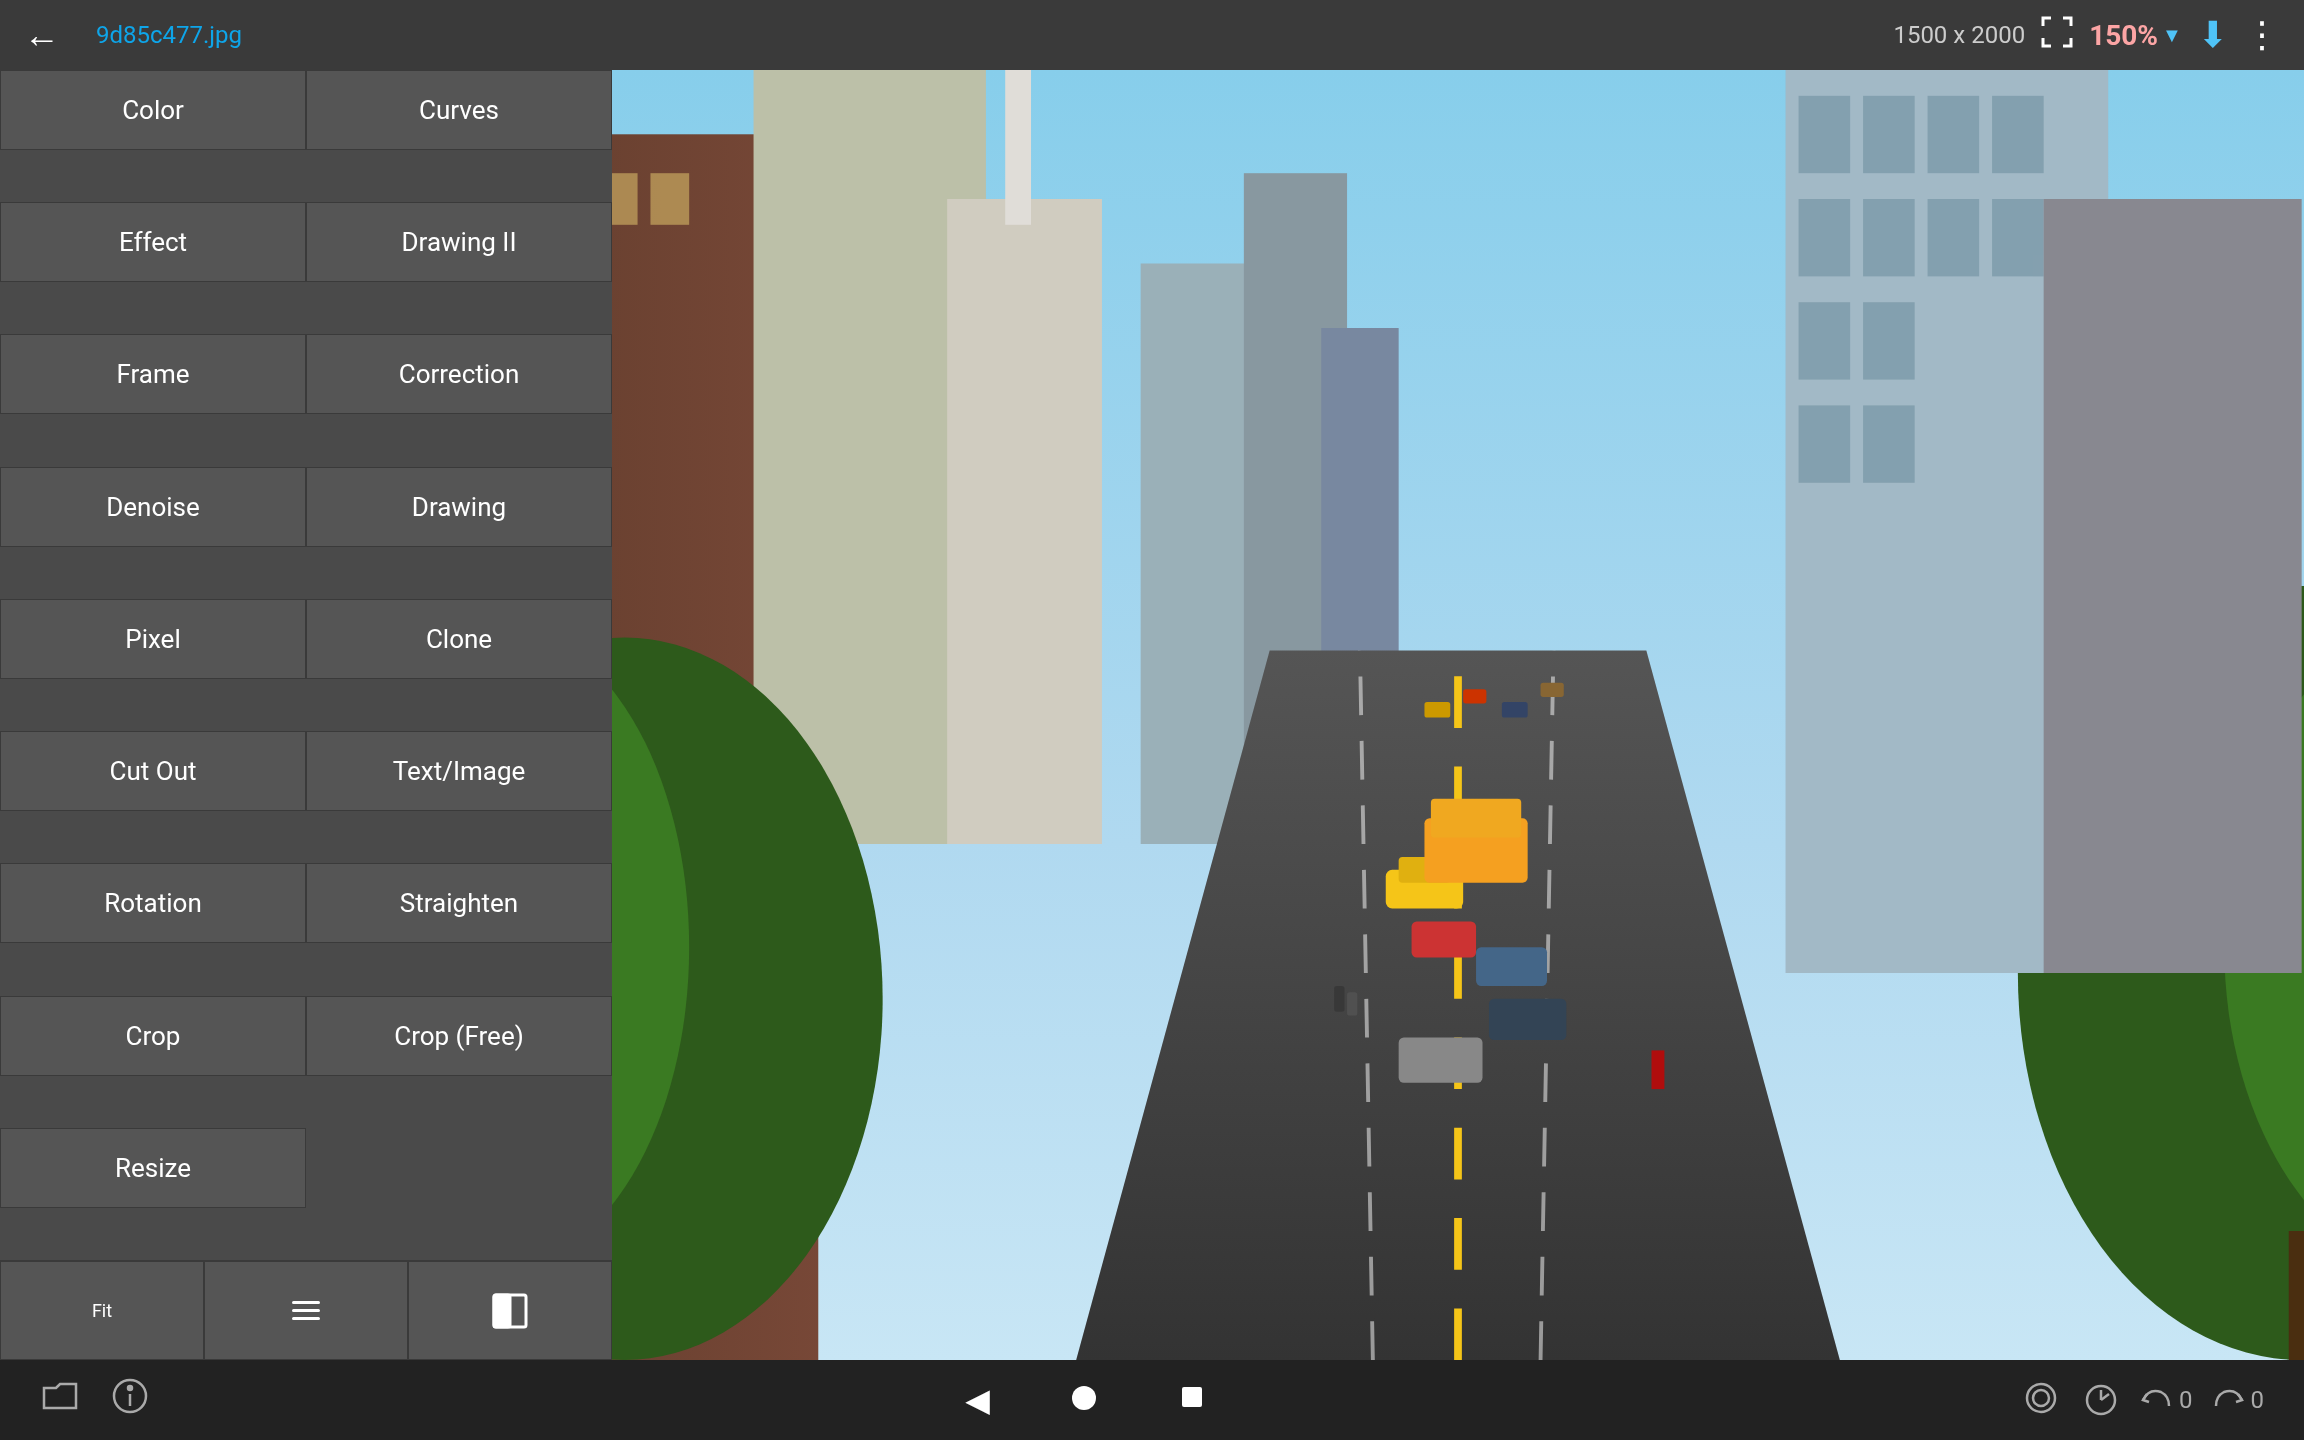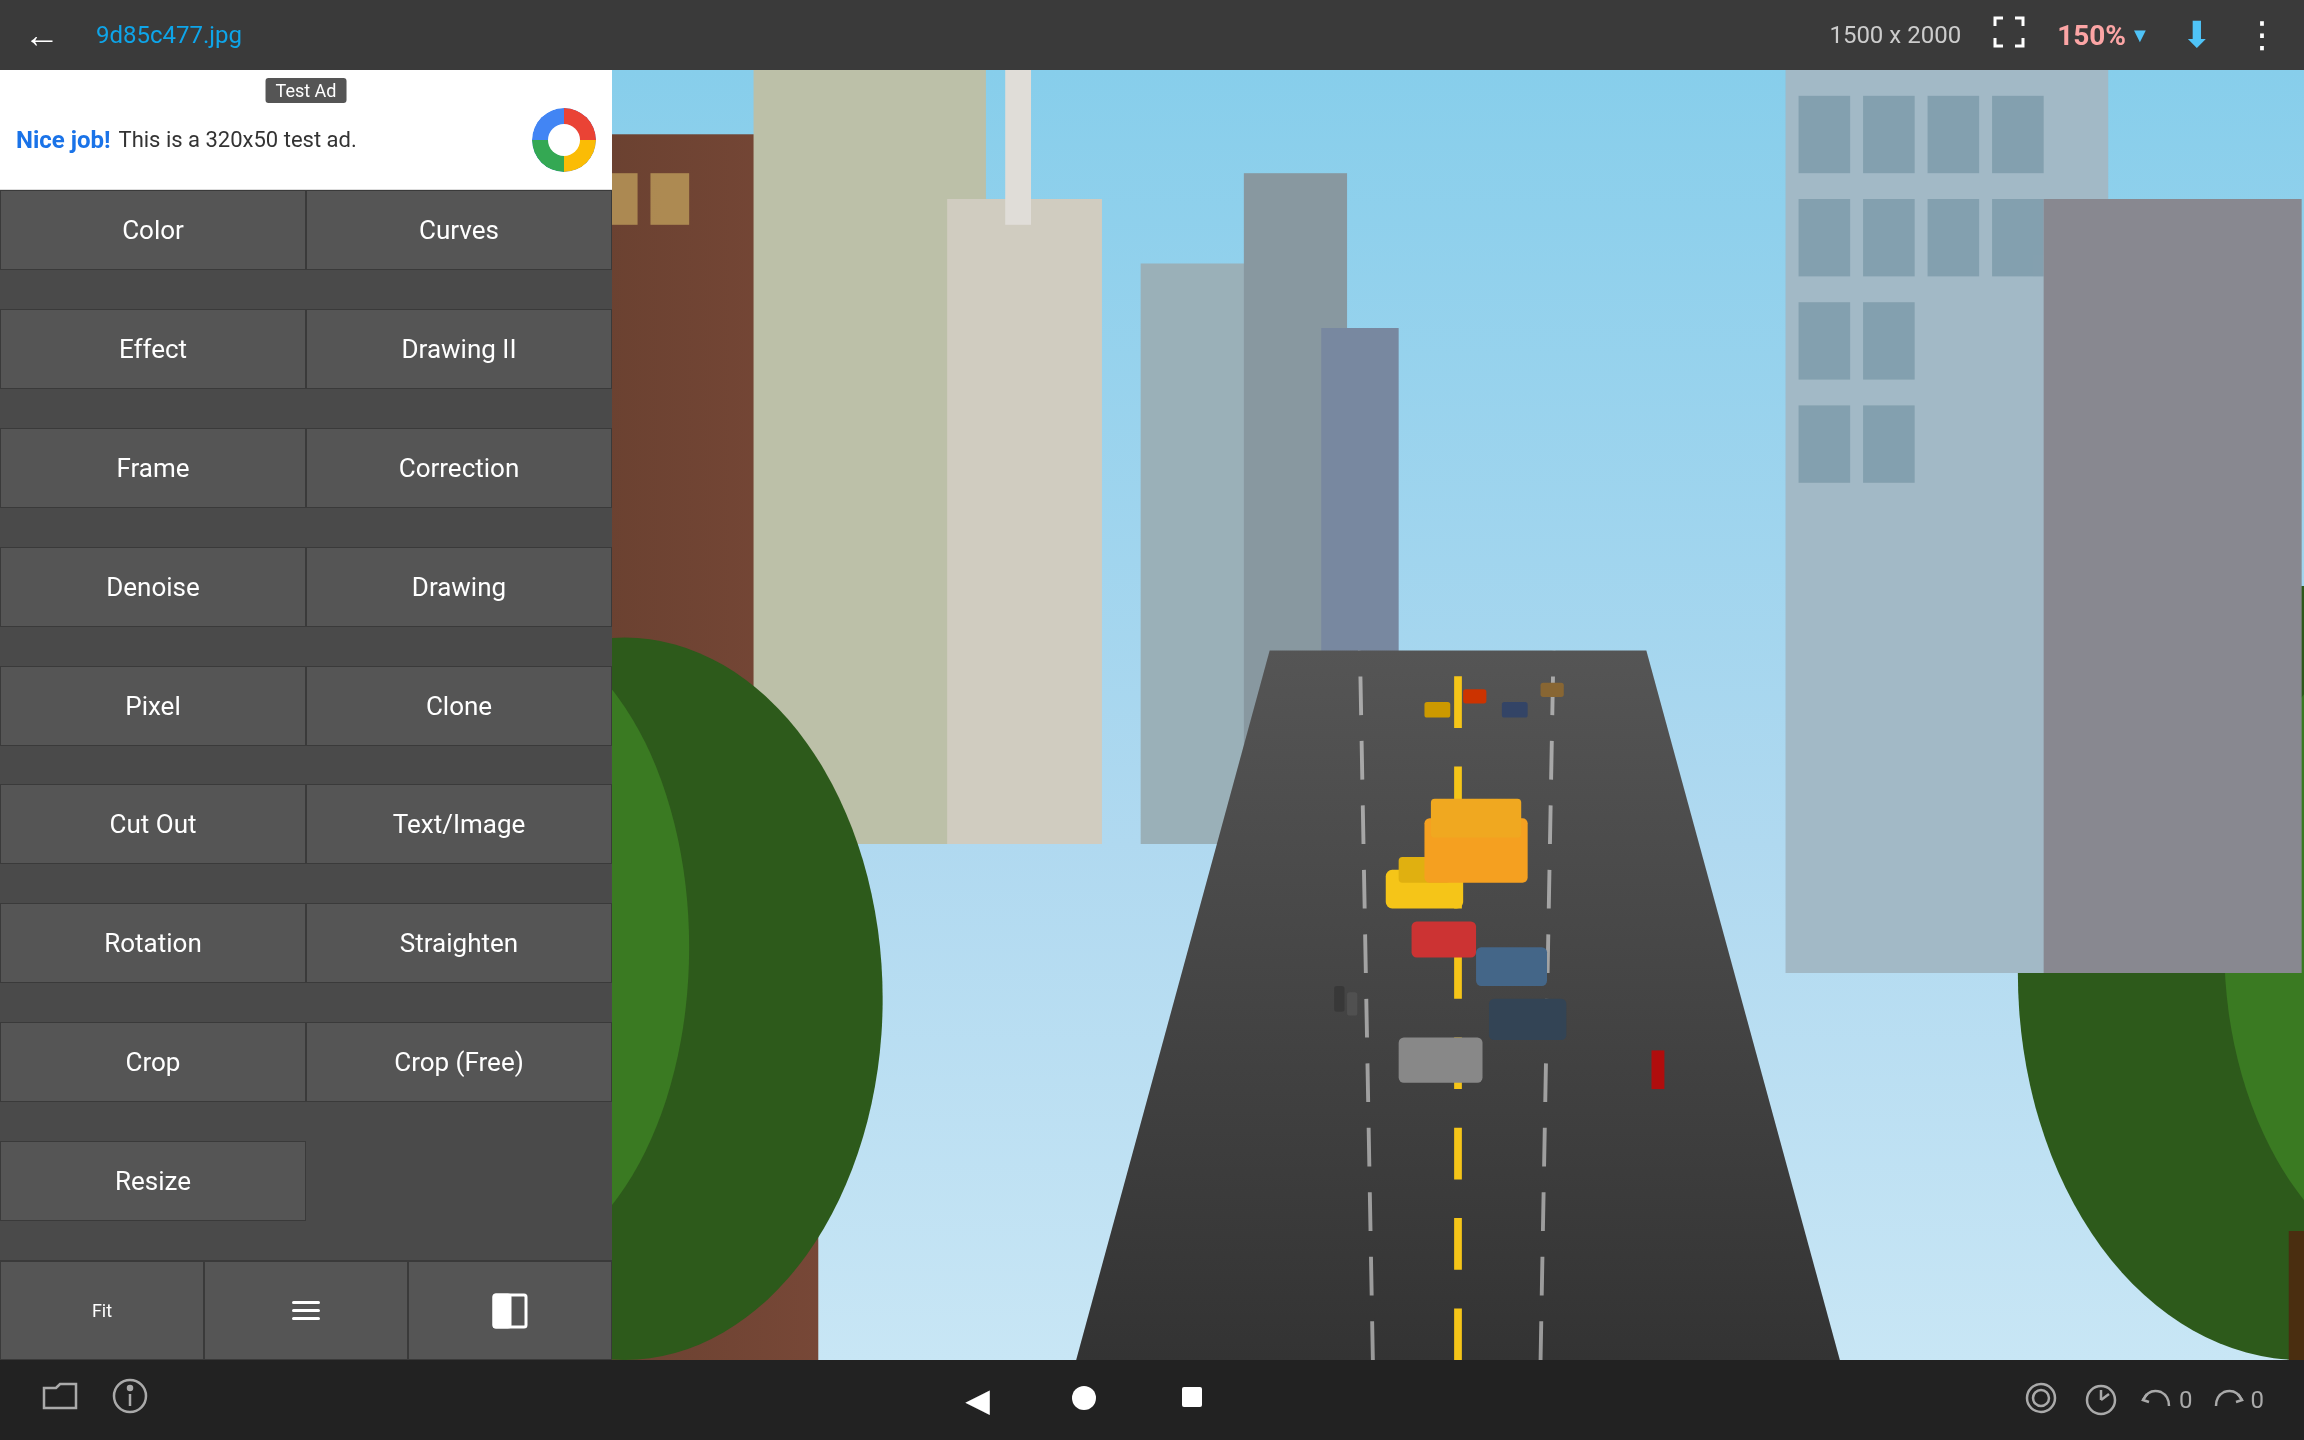--- a/index.html
+++ b/index.html
@@ -126,21 +126,21 @@
     #image-area {
       background: #87CEEB;
     }
   </style>
 </head>
 <body>
 
 <div id="topbar">
   <span id="back-btn" style="color:#fff;font-size:36px;cursor:pointer;">←</span>
   <span id="topbar-title" style="color:#0ea5e9;font-size:24px;flex:1;padding-left:16px;">9d85c477.jpg</span>
-  <div id="topbar-right" style="display:flex;align-items:center;gap:32px;">
+  <div id="topbar-right" style="display:flex;align-items:center;gap:16px;">
     <span style="color:#cccccc;font-size:24px;">1500 x 2000</span>
     <span style="color:#fff;font-size:28px;cursor:pointer;">
       <svg width="32" height="32" viewBox="0 0 32 32" fill="none" stroke="white" stroke-width="3">
         <polyline points="2,10 2,2 10,2"></polyline>
         <polyline points="22,2 30,2 30,10"></polyline>
         <polyline points="30,22 30,30 22,30"></polyline>
         <polyline points="10,30 2,30 2,22"></polyline>
       </svg>
     </span>
     <div style="display:flex;align-items:center;gap:4px;cursor:pointer;">
@@ -149,36 +149,20 @@
     </div>
     <span style="color:#4fc3f7;font-size:36px;cursor:pointer;">⬇</span>
     <span style="color:#fff;font-size:36px;cursor:pointer;">⋮</span>
   </div>
 </div>
 
 <div id="main">
 
   <div id="left-panel">
 
-    <div id="ad-banner">
-      <span id="ad-label" style="position:absolute;top:8px;left:50%;transform:translateX(-50%);background:#555;color:white;font-size:18px;padding:2px 10px;border-radius:3px;">Test Ad</span>
-      <div style="display:flex;align-items:center;margin-top:20px;">
-        <span style="color:#1a73e8;font-size:24px;font-weight:bold;margin-right:8px;">Nice job!</span>
-        <span style="color:#333;font-size:22px;">This is a 320x50 test ad.</span>
-      </div>
-      <div style="margin-left:auto;width:64px;height:64px;border-radius:50%;overflow:hidden;position:relative;margin-top:20px;">
-        <svg width="64" height="64" viewBox="0 0 64 64">
-          <circle cx="32" cy="32" r="32" fill="#4285f4"></circle>
-          <path d="M32 32 L32 0 A32 32 0 0 1 64 32 Z" fill="#ea4335"></path>
-          <path d="M32 32 L64 32 A32 32 0 0 1 32 64 Z" fill="#fbbc05"></path>
-          <path d="M32 32 L32 64 A32 32 0 0 1 0 32 Z" fill="#34a853"></path>
-          <circle cx="32" cy="32" r="16" fill="white"></circle>
-        </svg>
-      </div>
-    </div>
 
     <div id="tool-grid" style="display:grid;grid-template-columns:1fr 1fr;flex:1;">
       <div class="tool-cell">Color</div>
       <div class="tool-cell">Curves</div>
       <div class="tool-cell">Effect</div>
       <div class="tool-cell">Drawing II</div>
       <div class="tool-cell">Frame</div>
       <div class="tool-cell">Correction</div>
       <div class="tool-cell">Denoise</div>
       <div class="tool-cell">Drawing</div>

